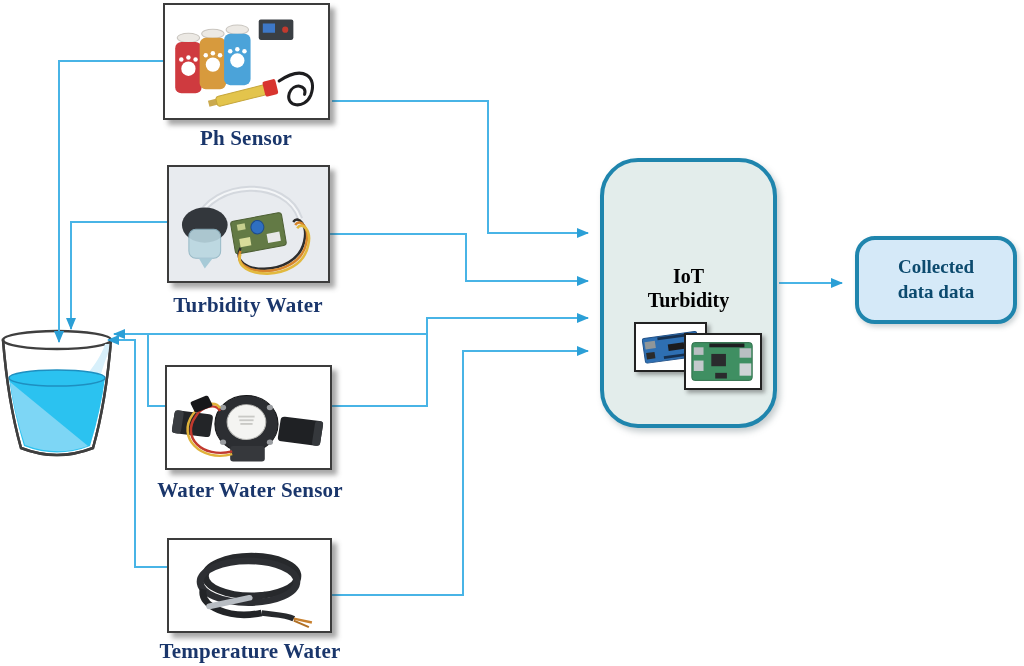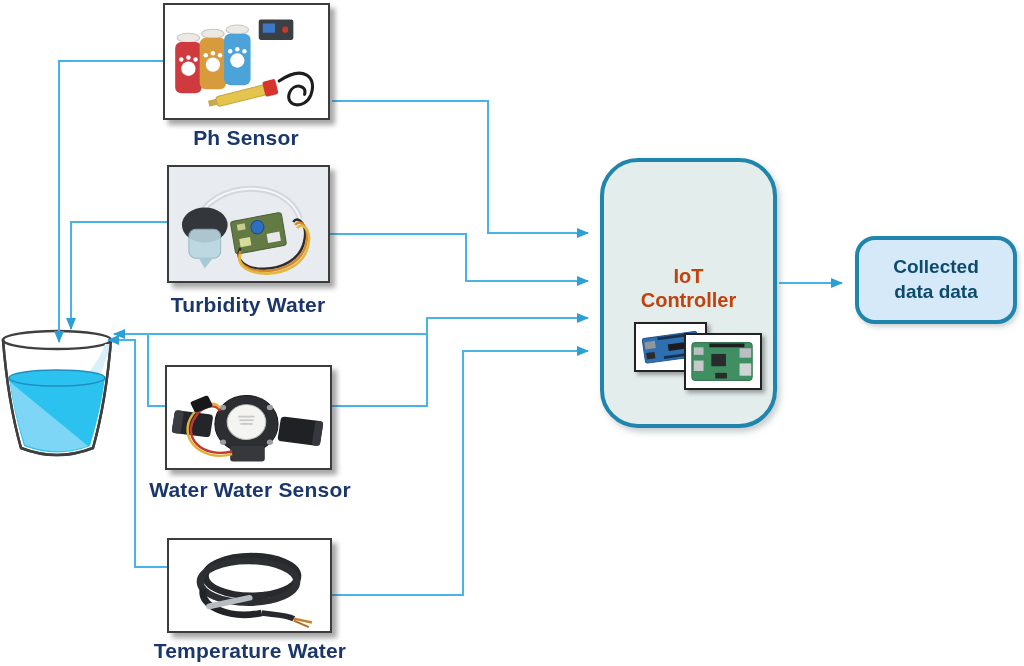--- a/index.html
+++ b/index.html
@@ -1,37 +1,37 @@
 <!DOCTYPE html>
 <html><head>
 <meta charset="utf-8">
 <style>
   html,body{margin:0;padding:0;background:#fff;}
   #stage{
     position:relative;width:1024px;height:666px;background:#ffffff;overflow:hidden;
-    font-family:Liberation Sans, sans-serif;
+    font-family:Liberation Serif, serif;
   }
   #wiring{position:absolute;left:0;top:0;width:1024px;height:666px;}
   .photo-box{
     position:absolute;background:#ffffff;border:2px solid #3c3c3c;
     box-shadow:5px 5px 5px rgba(60,60,60,.45);box-sizing:border-box;overflow:hidden;
   }
   .photo-box svg{display:block;width:100%;height:100%;}
   .sensor-label{
     position:absolute;text-align:center;color:#1a366b;font-weight:bold;
     font-size:21px;letter-spacing:.2px;white-space:nowrap;
   }
   .iot-box{
     position:absolute;left:600px;top:158px;width:177px;height:270px;
     background:#e3edeb;border:4px solid #1f85ad;border-radius:38px;
     box-sizing:border-box;box-shadow:3px 4px 6px rgba(90,110,115,.35);
   }
   .iot-label{
     position:absolute;left:0;top:102px;width:100%;text-align:center;
-    color:#c2410c;font-weight:bold;font-size:20px;line-height:1.2;
+    color:#000000;font-weight:bold;font-size:20px;line-height:1.2;
   }
   .iot-img{
     position:absolute;background:#fff;border:2px solid #222;box-sizing:border-box;
     box-shadow:3px 3px 4px rgba(40,40,40,.4);
   }
   .iot-img svg{display:block;width:100%;height:100%;}
   .iot-img.arduino{left:30px;top:160px;width:73px;height:50px;z-index:1;}
   .iot-img.rpi{left:80px;top:171px;width:78px;height:57px;z-index:2;}
   .output-box{
     position:absolute;left:855px;top:236px;width:162px;height:88px;
@@ -171,21 +171,21 @@
       <line x1="80" y1="61" x2="40" y2="70" stroke="#b7bcc2" stroke-width="6" stroke-linecap="round"></line>
       <path d="M 124,83 L 142,87" stroke="#c8802e" stroke-width="2.5" fill="none"></path>
       <path d="M 124,85 L 139,92" stroke="#b06f24" stroke-width="2" fill="none"></path>
     </svg>
   </div>
   <div class="sensor-label" style="left:140px;top:639px;width:220px">Temperature Water</div>
 
   <div class="iot-box">
     <div class="iot-label">
       <div>IoT</div>
-      <div>Controller</div>
+      <div>Turbidity</div>
     </div>
     <div class="iot-img arduino">
       <svg viewBox="0 0 73 50" preserveAspectRatio="none">
         <g transform="rotate(-8 36 25)">
           <rect x="8" y="12" width="58" height="27" rx="2" fill="#2e6fb2" stroke="#1f4f86"></rect>
           <rect x="10" y="16" width="11" height="8" fill="#8f9699"></rect>
           <rect x="10" y="28" width="9" height="7" fill="#2b2b2b"></rect>
           <rect x="34" y="22" width="17" height="7" fill="#1c1c1e"></rect>
           <rect x="24" y="13" width="30" height="3" fill="#16304f"></rect>
           <rect x="28" y="34" width="28" height="3" fill="#16304f"></rect>

